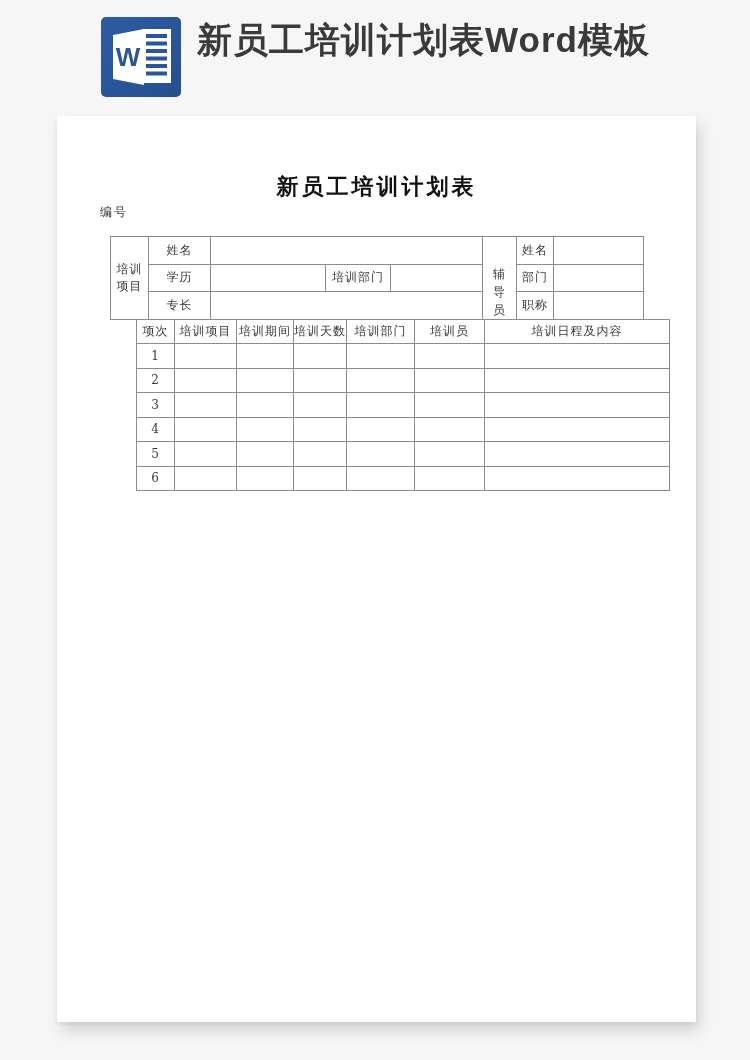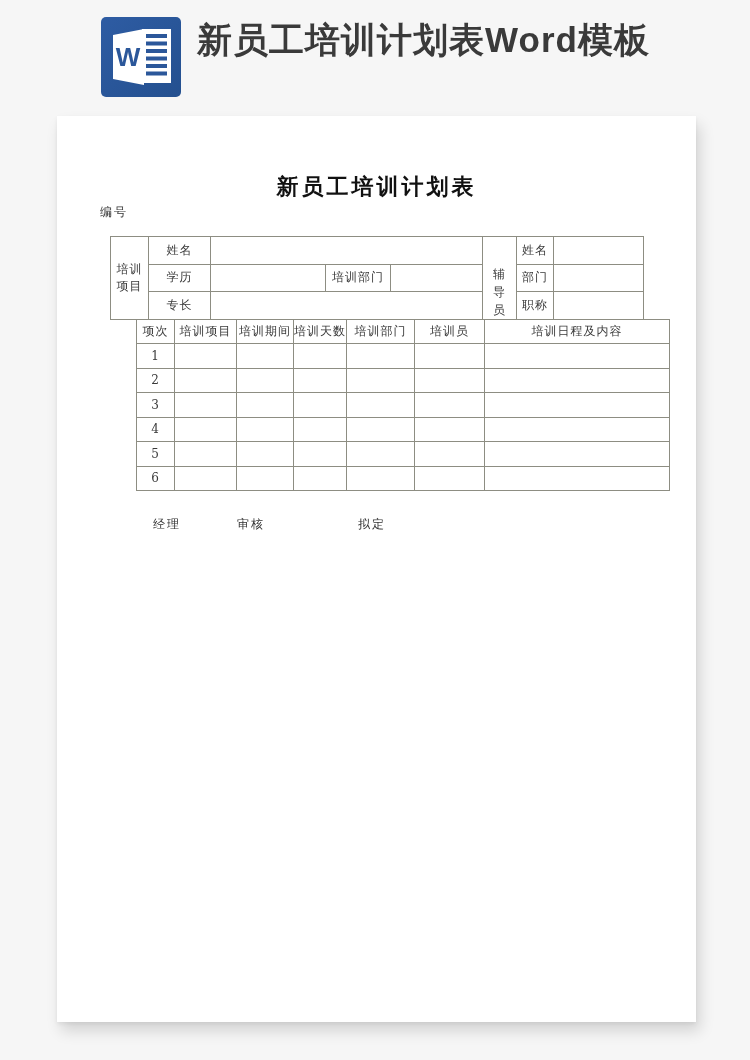--- a/index.html
+++ b/index.html
@@ -222,19 +222,14 @@
             <td></td>
         <td></td>
             <td></td>
         <td></td>
             <td></td>
       </tr>
     </tbody>
       </table>
   </div>
 
-  <div class="signature-row">
-    <span class="sig-0">经理</span>
-    <span class="sig-1">审核</span>
-    <span class="sig-2">拟定</span>
-  </div>
 
 </div>
 
 </body></html>

